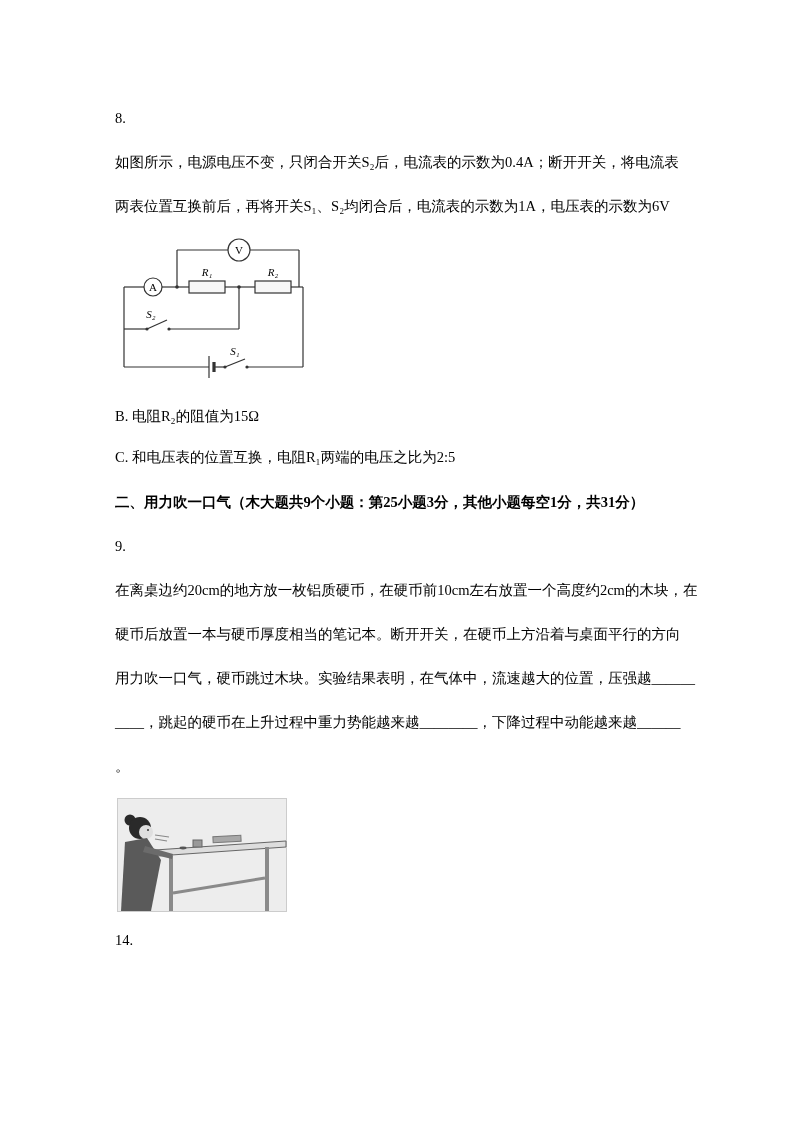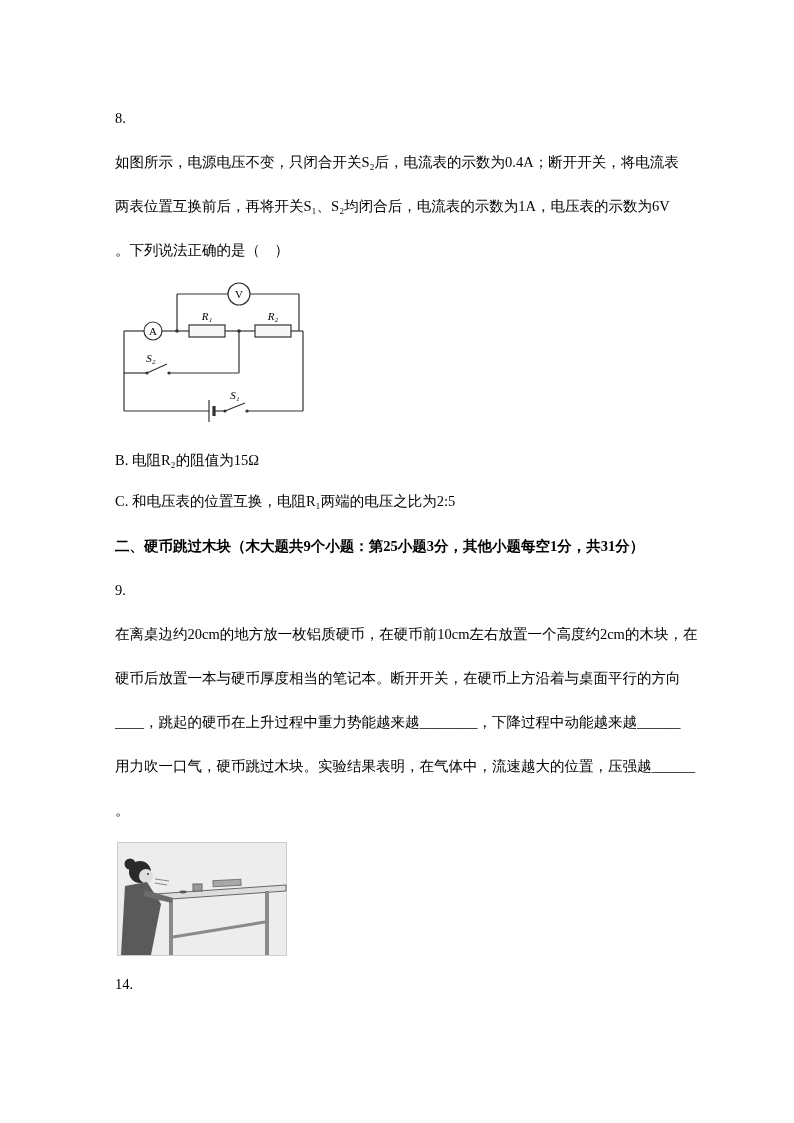--- a/index.html
+++ b/index.html
@@ -33,21 +33,20 @@
   .blankline { white-space: nowrap; }
 </style>
 </head>
 <body>
 
 <div class="page">
 
   <div class="qnum">8.</div>
   <div class="line">如图所示，电源电压不变，只闭合开关S₂后，电流表的示数为0.4A；断开开关，将电流表</div>
   <div class="line">两表位置互换前后，再将开关S₁、S₂均闭合后，电流表的示数为1A，电压表的示数为6V</div>
-  <div class="line">。下列说法正确的是（　）</div>
 
   <div class="circuit-wrap">
     <svg width="200" height="152" viewBox="0 0 200 152">
       <g stroke="#333" stroke-width="1.2" fill="none">
 
         <circle cx="122" cy="16" r="11"></circle>
         <path d="M60,16 H111 M133,16 H182"></path>
         <path d="M60,16 V53 M182,16 V53"></path>
 
         <path d="M7,53 H27"></path>
@@ -88,27 +87,27 @@
         <text x="156" y="42" font-style="italic">R₂</text>
         <text x="34" y="84" font-style="italic">S₂</text>
         <text x="118" y="121" font-style="italic">S₁</text>
       </g>
     </svg>
   </div>
 
   <div class="option">B. 电阻R₂的阻值为15Ω</div>
   <div class="option">C. 和电压表的位置互换，电阻R₁两端的电压之比为2:5</div>
 
-  <div class="section-heading">二、硬币跳过木块（木大题共9个小题：第25小题3分，其他小题每空1分，共31分）</div>
+  <div class="section-heading">二、用力吹一口气（木大题共9个小题：第25小题3分，其他小题每空1分，共31分）</div>
 
   <div class="qnum">9.</div>
   <div class="line">在离桌边约20cm的地方放一枚铝质硬币，在硬币前10cm左右放置一个高度约2cm的木块，在</div>
   <div class="line">硬币后放置一本与硬币厚度相当的笔记本。断开开关，在硬币上方沿着与桌面平行的方向</div>
+  <div class="line blankline">用力吹一口气，硬币跳过木块。实验结果表明，在气体中，流速越大的位置，压强越______</div>
   <div class="line blankline">____，跳起的硬币在上升过程中重力势能越来越________，下降过程中动能越来越______</div>
-  <div class="line blankline">用力吹一口气，硬币跳过木块。实验结果表明，在气体中，流速越大的位置，压强越______</div>
   <div class="line">。</div>
 
   <div class="photo-wrap">
     <svg width="170" height="114" viewBox="0 0 170 114">
       <rect x="0.5" y="0.5" width="169" height="113" fill="#ededed" stroke="#cccccc"></rect>
 
       <polygon points="38,52 169,43 169,49 40,58" fill="#dddddd" stroke="#666" stroke-width="1"></polygon>
       <rect x="52" y="58" width="4" height="55" fill="#8a8a8a"></rect>
       <rect x="148" y="49" width="4" height="64" fill="#8a8a8a"></rect>
       <line x1="56" y1="95" x2="148" y2="80" stroke="#8a8a8a" stroke-width="3"></line>

